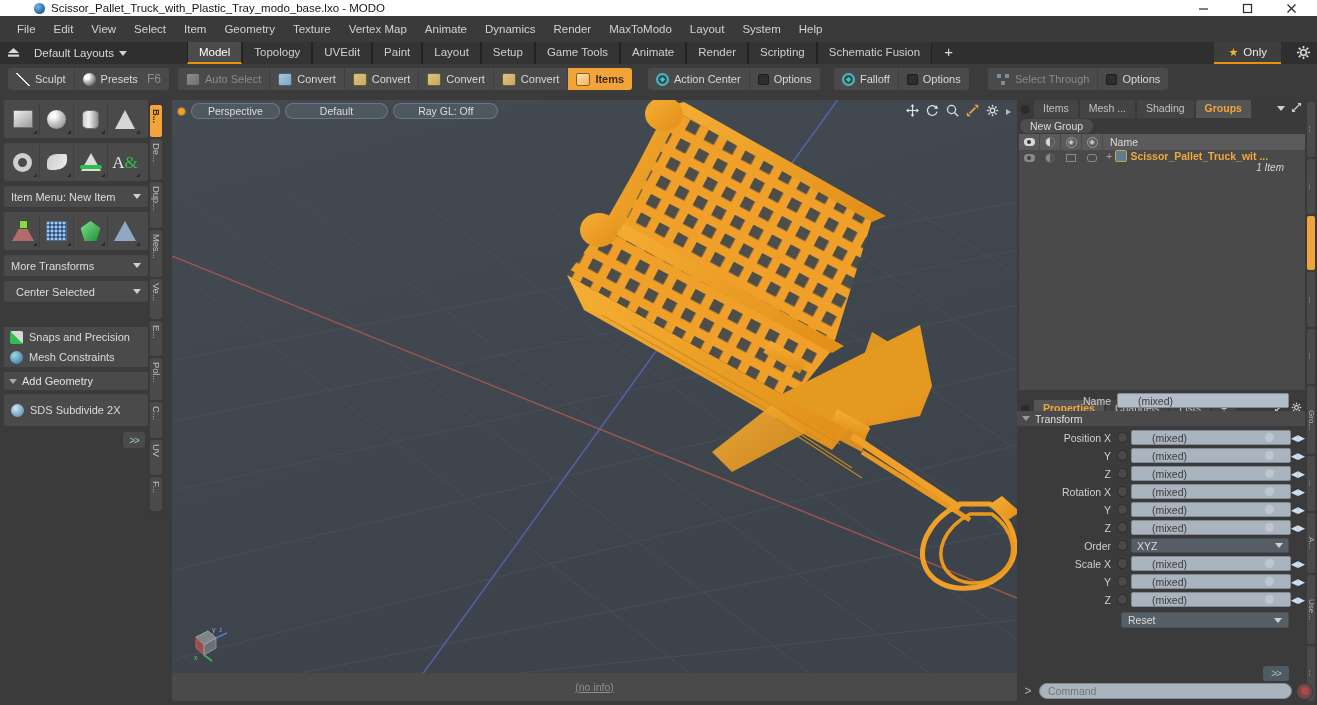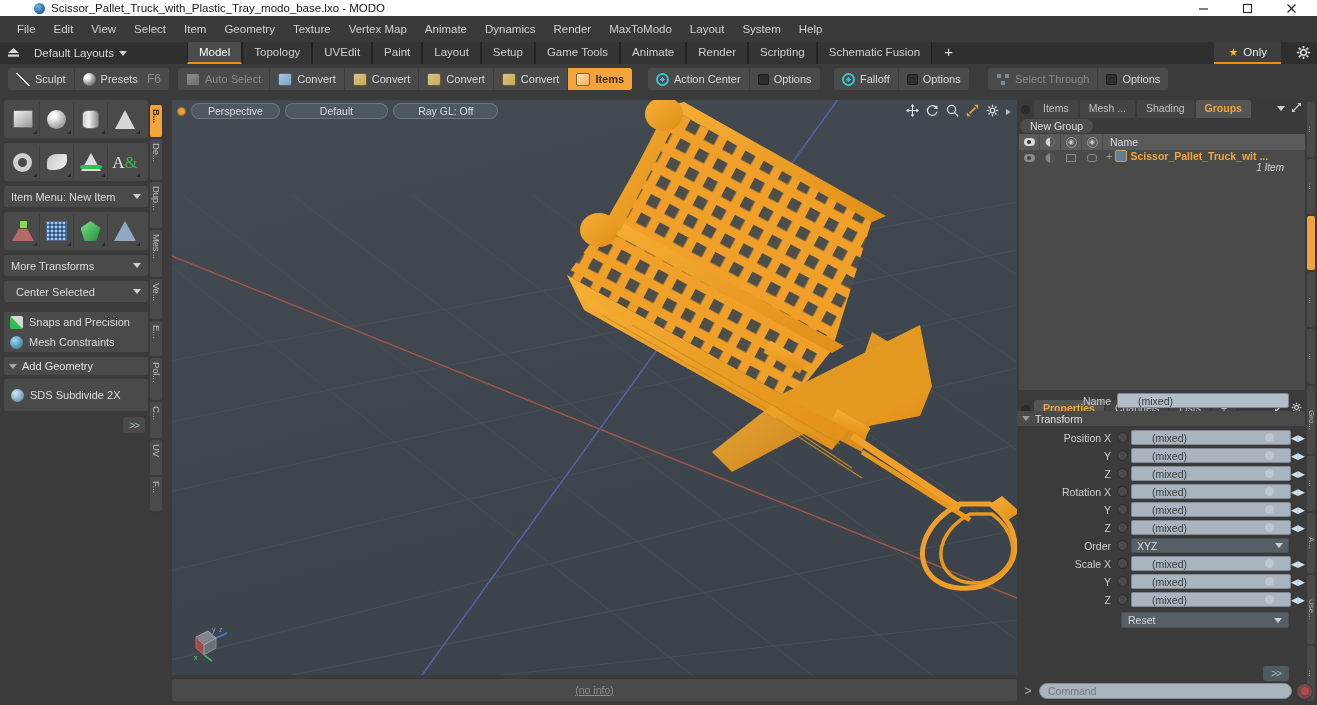--- a/index.html
+++ b/index.html
@@ -251,21 +251,21 @@
   .pr-reset { margin-left:104px; margin-right:16px; height:16px; background:#565e66;border:1px solid #474e55;border-radius:2px;display:flex;align-items:center;justify-content:space-between;padding:0 6px;font-size:10.5px;color:#dcdcdc;margin-top:4px; }
   .pr-adv { position:absolute; right:16px; bottom:2px; width:26px;height:15px;background:#4f5a62;border-radius:3px;color:#9ec3c7;font-size:10px;display:flex;align-items:center;justify-content:center;letter-spacing:-1px; }
 
   .vtabs-right { position:absolute; right:0; top:0; width:12px; bottom:0; background:#3a3a3a; display:flex; flex-direction:column; padding:2px 0; }
   .vt2 { flex:1 1 auto; min-height:0; background:#4a4a4a; margin:0 2px 2px 2px; border-radius:2px;
     writing-mode:vertical-rl; font-size:8px; color:#b5b5b5; display:flex; align-items:center; justify-content:center; overflow:hidden; }
   .vt2.active { background:#f2a43a; }
 
   
   .statusbar {
-    position:absolute; left:172px; bottom:4px; width:845px; height:22px;
+    position:absolute; left:172px; bottom:4px; width:845px; height:28px;
     background:#4a4a4a; border-radius:3px; display:flex; align-items:center; justify-content:center;
     font-size:10.5px; color:#8f8f8f;text-decoration:underline;
   }
   .cmdbar { position:absolute; right:0; bottom:2px; width:300px; height:24px; display:flex; align-items:center; gap:4px; padding:0 4px; }
   .cmd-gt { width:14px; text-align:center; color:#b0b0b0; font-size:12px; }
   .cmd-input { flex:1; height:16px; background:#a9b4bf; border:1px solid #7f8a94; border-radius:8px; font-size:10.5px; color:#555; padding:0 8px; line-height:15px; }
   .cmd-rec { width:17px;height:17px;border-radius:50%;background:#6e4a4a;border:1px solid #4a3030;display:flex;align-items:center;justify-content:center; }
   .cmd-rec i { width:8px;height:8px;border-radius:50%;background:#b04a4a;display:block; }
 
   .tri-small { width:0;height:0;border-left:5px solid #b9b9b9;border-top:3.5px solid transparent;border-bottom:3.5px solid transparent; }
@@ -490,21 +490,21 @@
             <span class="s-pyr"></span>
           </div>
       </div>
     </div>
 
     <div class="lp-dd">
       <span>More Transforms</span>
       <span class="caret-d"></span>
     </div>
 
-    <div class="lp-dd" style="margin-bottom:10px;padding-left:12px;">
+    <div class="lp-dd" style="margin-bottom:25px;padding-left:12px;">
       <span>Center Selected</span>
       <span class="caret-d"></span>
     </div>
 
     <div class="lp-box" style="padding:0;">
       <div class="lp-row boxed">
         <span class="ico-snap"></span>
         <span>Snaps and Precision</span>
       </div>
       <div class="lp-row boxed">

